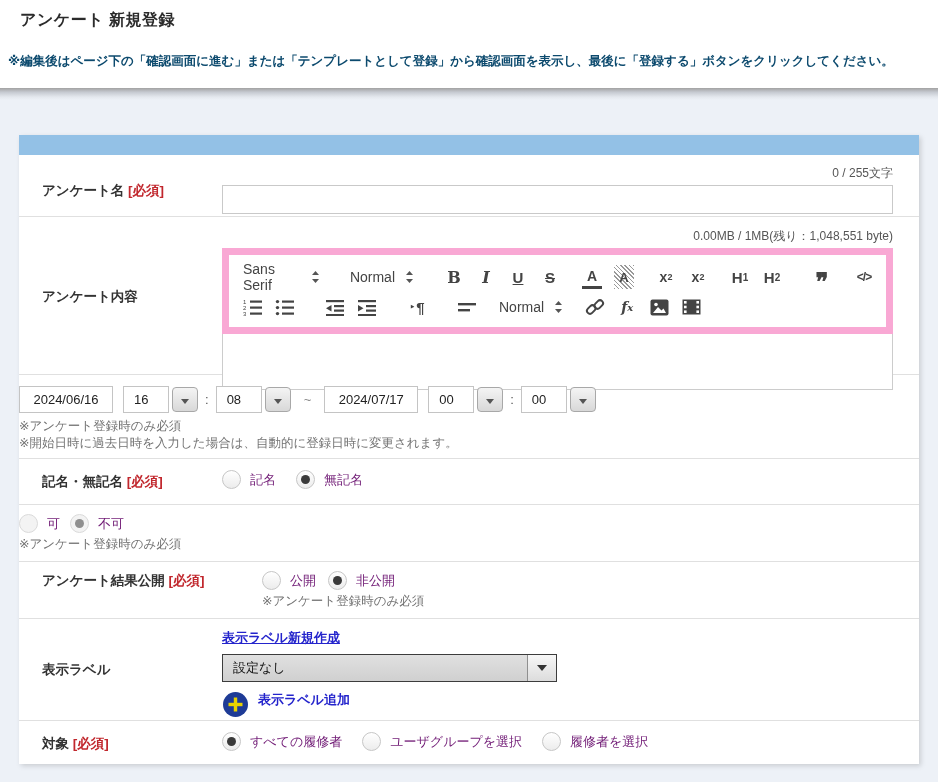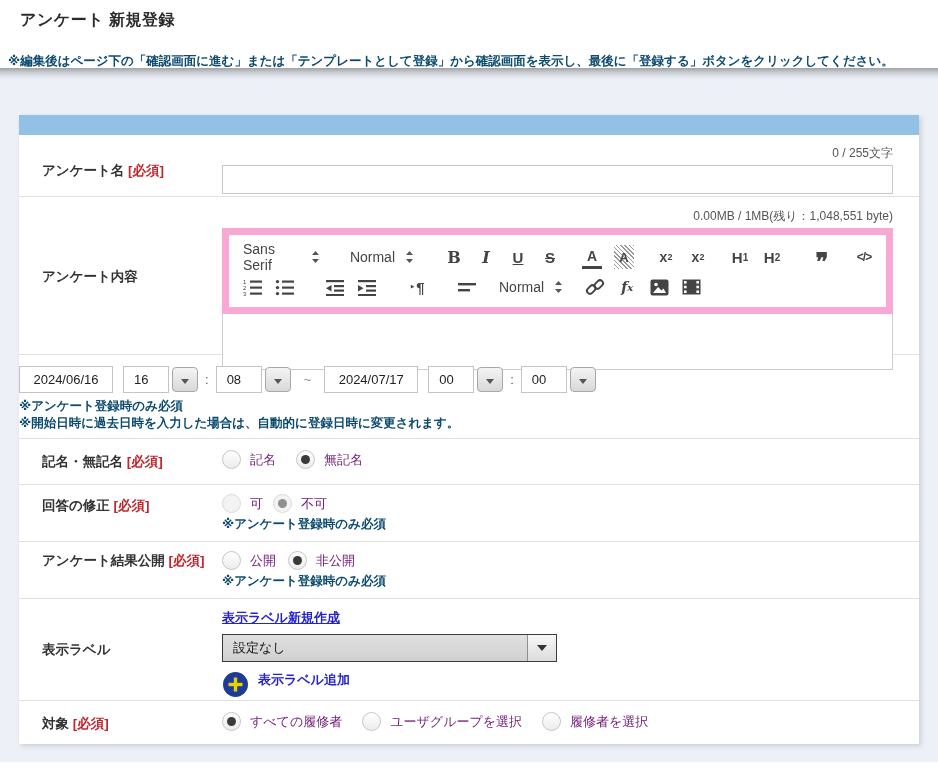--- a/index.html
+++ b/index.html
@@ -1,20 +1,20 @@
 <!DOCTYPE html>
 <html><head>
 <meta charset="utf-8">
 <style>
   * { margin:0; padding:0; box-sizing:border-box; }
   html,body { width:938px; height:782px; overflow:hidden; }
   body { font-family:"Liberation Sans","DejaVu Sans",sans-serif; background:#ffffff; color:#333; }
 
   
-  .top-section { background:#fff; padding:10px 32px 0 20px; height:68px; }
+  .top-section { background:#fff; padding:10px 32px 0 20px; height:88px; }
   .page-title { font-size:16px; font-weight:bold; color:#2b2b2b; letter-spacing:.5px; }
   .page-warning { margin-top:22px; margin-left:-12px; font-size:12.5px; font-weight:bold; color:#0c4a6e; }
   .top-divider { height:12px; background:linear-gradient(180deg,#a2a2a2 0%,#c6cad1 35%,#e4e8ee 75%,#edf1f7 100%); }
 
   
   .content-bg { background:#edf1f7; height:682px; padding:35px 19px 0 19px; }
   .panel { background:#fff; width:900px; box-shadow:2px 2px 5px rgba(0,0,0,.15); }
   .panel-header { height:20px; background:#93c1e6; }
 
   .form-row { display:flex; border-bottom:1px solid #e0e0e0; }
@@ -24,21 +24,21 @@
   .req { color:#c1272d; }
 
   .counter { text-align:right; font-size:12px; color:#555; }
 
   
   .row-name { height:62px; }           .row-name .cell-label{padding-top:26px;}    .row-name .cell-content{padding-top:10px;}
   .row-content { height:158px; }       .row-content .cell-label{padding-top:70px;} .row-content .cell-content{padding-top:11px;}
   .row-period { height:84px; }         .row-period .cell-label{padding-top:30px;}  .row-period .cell-content{padding-top:11px;}
   .row-anon { height:46px; }           .row-anon .cell-label{padding-top:13px;}    .row-anon .cell-content{padding-top:11px;}
   .row-modify { height:57px; }         .row-modify .cell-label{padding-top:11px;}  .row-modify .cell-content{padding-top:9px;}
-  .row-publish { height:57px; }        .row-publish .cell-label{padding-top:9px;}  .row-publish .cell-content{padding-top:9px;}
+  .row-publish { height:57px;gap:40px; }        .row-publish .cell-label{padding-top:9px;}  .row-publish .cell-content{padding-top:9px;}
   .row-dlabel { height:102px; }        .row-dlabel .cell-label{padding-top:41px;}  .row-dlabel .cell-content{padding-top:9px;}
   .row-target { height:43px; }         .row-target .cell-label{padding-top:13px;}  .row-target .cell-content{padding-top:11px;}
 
   
   .text-input { width:100%; height:29px; border:1px solid #c9c9c9; background:#fff; font-size:13px; padding:0 8px; color:#222; margin-top:3px; }
 
   
   .editor { margin-top:3px; }
   .editor-toolbar { border:7px solid #f9a8d4; padding:7px 12px 5px 14px; background:#fff; }
   .tb-row { display:flex; align-items:center; height:30px; }
@@ -74,21 +74,21 @@
   .period-line { display:flex; align-items:center; }
   .dt-input { height:27px; border:1px solid #c4c4c4; background:#fff; font-size:13px; color:#222; }
   .date-input { width:94px; text-align:center; }
   .num-input { width:46px; padding-left:10px; }
   .spin-btn { width:26px; height:25px; margin-left:3px; border:1px solid #a8a8a8; border-radius:4px;
               background:linear-gradient(180deg,#f4f4f4,#d8d8d8); display:inline-flex; align-items:flex-end; justify-content:center; padding-bottom:7px; cursor:pointer; }
   .spin-btn .tri { width:0; height:0; border-left:4px solid transparent; border-right:4px solid transparent; border-top:5px solid #555; }
   .sep-colon { margin:0 7px; color:#555; font-size:13px; }
   .sep-tilde { margin:0 13px; color:#888; font-size:13px; }
   .gap-group { margin-left:10px; display:inline-flex; align-items:center; }
-  .note { font-size:12.5px; font-weight:bold; color:#0c4a6e; line-height:17px; margin-top:5px; }
+  .note { font-size:12.5px; font-weight:normal; color:#737373; line-height:17px; margin-top:5px; }
 
   
   .radio-line { display:flex; align-items:center; }
   .radio { width:19px; height:19px; border-radius:50%; border:1px solid #c6c6c6; background:linear-gradient(180deg,#fff,#ececec); position:relative; flex-shrink:0; cursor:pointer; }
   .radio.checked::after { content:''; position:absolute; left:4px; top:4px; right:4px; bottom:4px; border-radius:50%; background:#3a3a3a; }
   .radio.disabled { background:#f3f3f3; border-color:#dadada; }
   .radio.disabled.checked::after { background:#8f8f8f; }
   .radio-label { font-size:13px; color:#701a75; margin:0 20px 0 9px; }
 
   
@@ -317,24 +317,20 @@
         <div class="radio-line">
           <span class="radio"></span>
           <span class="radio-label">記名</span>
           <span class="radio checked"></span>
           <span class="radio-label">無記名</span>
         </div>
       </div>
     </div>
 
     <div class="form-row row-modify">
-      <div class="cell-label">
-        <span>回答の修正</span>
-        <span class="req">[必須]</span>
-      </div>
       <div class="cell-content">
         <div class="radio-line">
           <span class="radio disabled"></span>
           <span class="radio-label" style="margin-right:10px">可</span>
           <span class="radio disabled checked"></span>
           <span class="radio-label">不可</span>
         </div>
         <div class="note" style="margin-top:3px">※アンケート登録時のみ必須</div>
       </div>
     </div>

